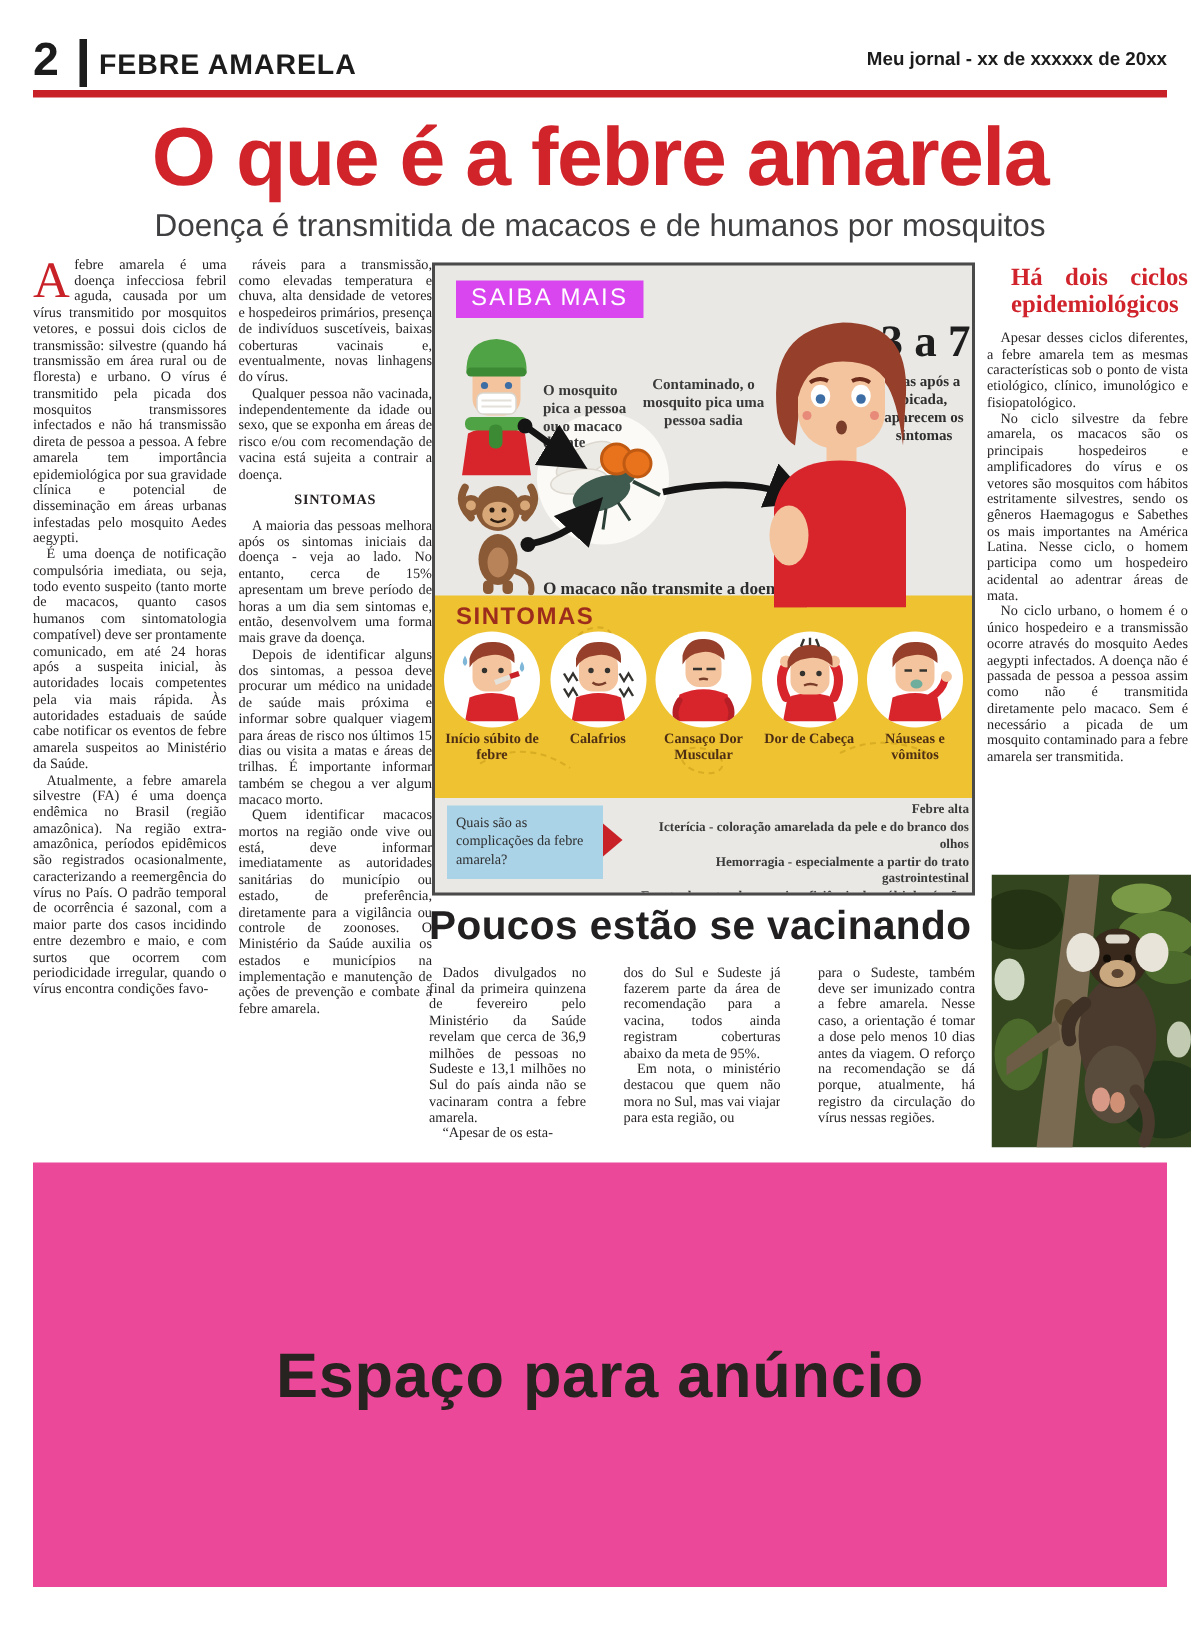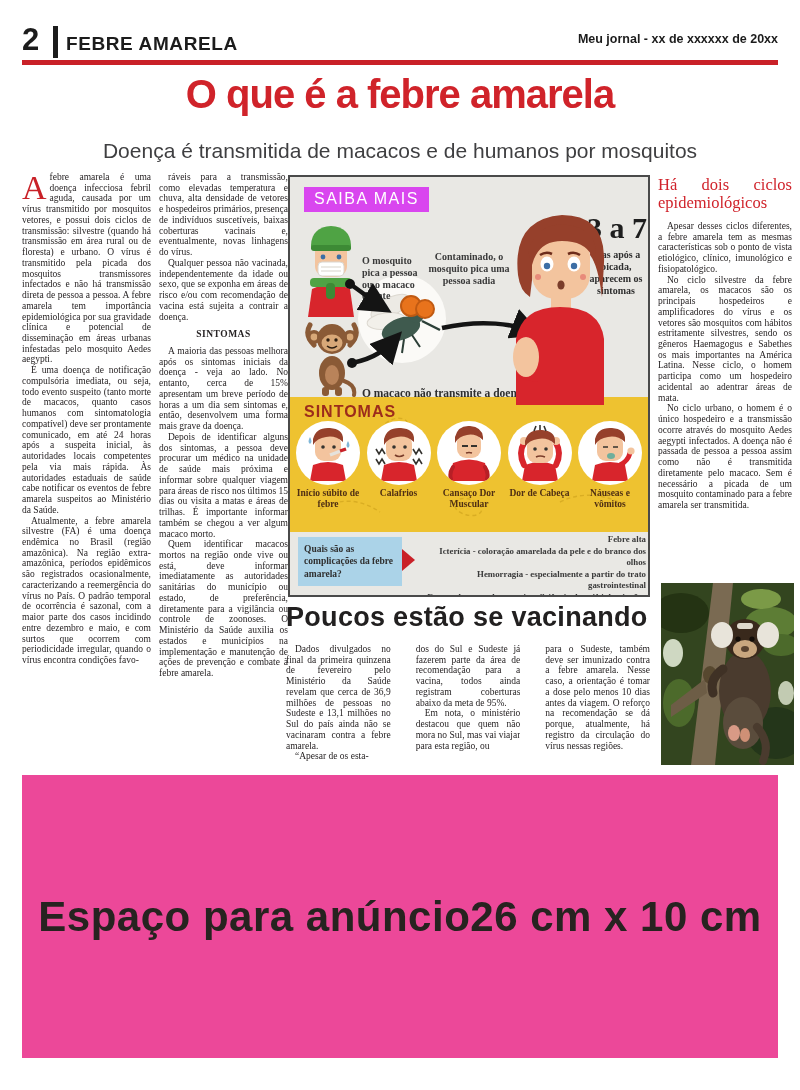--- a/index.html
+++ b/index.html
@@ -6,21 +6,21 @@
   .page{position:relative;width:800px;height:1090px;background:#fff;overflow:hidden;
         font-family:"Liberation Sans",sans-serif;}
   
   .hdr-num{position:absolute;left:22px;top:22px;font-size:31px;font-weight:800;color:#1c1c1c;}
   .hdr-bar{position:absolute;left:53px;top:26px;width:5px;height:32px;background:#1c1c1c;}
   .hdr-section{position:absolute;left:66px;top:33px;font-size:19px;font-weight:800;
                letter-spacing:.6px;color:#1c1c1c;}
   .hdr-mast{position:absolute;right:22px;top:32px;font-size:12.5px;font-weight:700;color:#1c1c1c;}
   .red-rule{position:absolute;left:22px;top:60px;width:756px;height:5px;background:#c92128;}
   
-  .headline{position:absolute;left:0;top:72px;width:100%;text-align:center;font-size:40px;
+  .headline{position:absolute;left:0;top:72px;width:100%;text-align:center;font-size:55px;
             font-weight:800;color:#d0232a;letter-spacing:-1px;}
   .subtitle{position:absolute;left:0;top:139px;width:100%;text-align:center;font-size:21px;
             color:#3f3f41;}
   
   .news{font-family:"Liberation Serif",serif;font-size:9.5px;line-height:1.13;color:#272324;
         text-align:justify;}
   .news p{margin:0;text-indent:9px;}
   .news p.noind{text-indent:0;}
   .dropcap{float:left;font-size:34px;line-height:.82;font-weight:400;color:#c92128;
            padding:2px 3px 0 0;font-family:"Liberation Serif",serif;}
@@ -55,29 +55,29 @@
               letter-spacing:1px;color:#9c2c1c;}
   .sym-row{position:absolute;left:4px;top:24px;width:350px;display:flex;justify-content:space-between;}
   .sym-item{width:68px;text-align:center;}
   .sym-circle{width:64px;height:64px;border-radius:50%;background:#fff;margin:0 auto;
               display:flex;align-items:center;justify-content:center;overflow:hidden;}
   .sym-label{margin-top:3px;font-family:"Liberation Serif",serif;font-weight:700;font-size:9.5px;
              line-height:1.12;color:#4f2f14;}
   .doodles{position:absolute;left:0;top:0;width:358px;height:135px;}
   
   .comp-box{position:absolute;left:8px;top:360px;width:92px;background:#abd3e8;padding:6px 6px;
-            font-family:"Liberation Serif",serif;font-weight:700;font-size:9.5px;line-height:1.3;
+            font-family:"Liberation Serif",serif;font-weight:400;font-size:9.5px;line-height:1.3;
             color:#2f2f2f;}
   .comp-arrow{position:absolute;left:112px;top:372px;width:0;height:0;border-top:11px solid transparent;
               border-bottom:11px solid transparent;border-left:13px solid #c92128;}
   .comp-list{position:absolute;left:128px;top:357px;width:228px;font-family:"Liberation Serif",serif;
              font-weight:700;font-size:8.8px;line-height:1.32;color:#3a3a3a;text-align:right;}
   
   .cycles{position:absolute;left:658px;top:176px;width:134px;}
-  .cycles h3{margin:0 0 8px 0;font-size:16.5px;font-weight:400;color:#d0232b;line-height:1.12;}
+  .cycles h3{margin:0 0 8px 16px;font-size:16.5px;font-weight:700;color:#d0232b;line-height:1.12;}
   .monkey-photo{position:absolute;left:661px;top:583px;width:133px;height:182px;}
   
   .vacc-head{position:absolute;left:286px;top:602px;width:365px;font-size:27px;font-weight:800;
              color:#222020;letter-spacing:.3px;}
   .vacc-cols{position:absolute;left:286px;top:644px;width:364px;height:132px;display:flex;gap:25px;}
   .vacc-cols .col{flex:1;overflow:hidden;}
   
   .ad{position:absolute;left:22px;top:775px;width:756px;height:283px;background:#ec4899;
       display:flex;flex-direction:row;align-items:center;justify-content:center;}
   .ad div{font-size:42px;font-weight:800;color:#272320;line-height:1.32;letter-spacing:.5px;}
@@ -343,16 +343,15 @@
       <p class="noind">dos do Sul e Sudeste já fazerem parte da área de recomendação para a vacina, todos ainda registram coberturas abaixo da meta de 95%.</p>
       <p>Em nota, o ministério destacou que quem não mora no Sul, mas vai viajar para esta região, ou</p>
     </div>
     <div class="col">
       <p class="noind">para o Sudeste, também deve ser imunizado contra a febre amarela. Nesse caso, a orientação é tomar a dose pelo menos 10 dias antes da viagem. O reforço na recomendação se dá porque, atualmente, há registro da circulação do vírus nessas regiões.</p>
     </div>
   </div>
 
   <div class="ad">
     <div>Espaço para anúncio</div>
-    <div>26 cm x 10 cm</div>
   </div>
 
 </div>
 
 </body></html>

